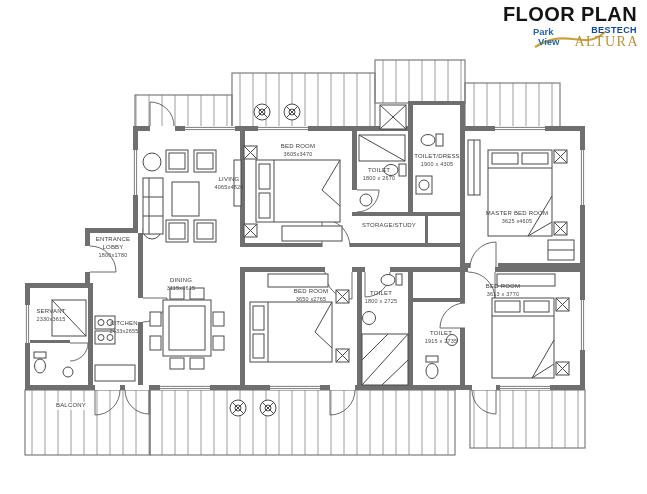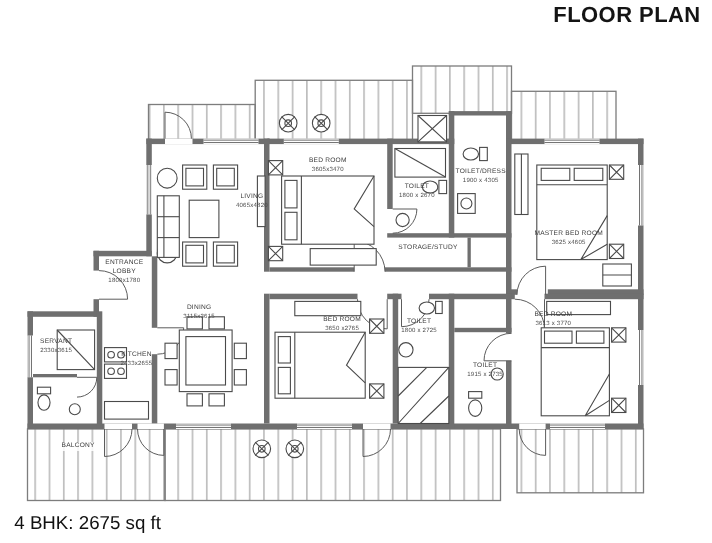--- a/index.html
+++ b/index.html
@@ -351,15 +351,25 @@
   <div class="lbl" style="left:181px;top:277px"><span>DINING</span><span class="dim">3115x3615</span></div>
   <div class="lbl" style="left:51px;top:308px"><span>SERVANT</span><span class="dim">2330x3615</span></div>
   <div class="lbl" style="left:124px;top:320px"><span>KITCHEN</span><span class="dim">2433x2655</span></div>
   <div class="lbl" style="left:311px;top:288px"><span>BED ROOM</span><span class="dim">3650 x2765</span></div>
   <div class="lbl" style="left:381px;top:290px"><span>TOILET</span><span class="dim">1800 x 2725</span></div>
   <div class="lbl" style="left:441px;top:330px"><span>TOILET</span><span class="dim">1915 x 2735</span></div>
   <div class="lbl" style="left:503px;top:283px"><span>BED ROOM</span><span class="dim">3613 x 3770</span></div>
   <div class="lbl onhatch" style="left:71px;top:402px"><span>BALCONY</span></div>
 
   <div class="title">FLOOR PLAN</div>
-
-  <div class="footer">4 BHK: 2675 sq ft</div>
+  <div class="logo">
+    <svg class="swoosh" width="108" height="30">
+      <path d="M4 23 C 38 2, 52 28, 74 8" stroke="#c9a43e" stroke-width="2.2" fill="none"></path>
+    </svg>
+    <div class="pv">
+      <div>Park</div>
+      <div style="padding-left:5px">View</div>
+    </div>
+    <div class="brand">BESTECH</div>
+    <div class="proj">ALTURA</div>
+  </div>
+
 </div>
 
 </body></html>

